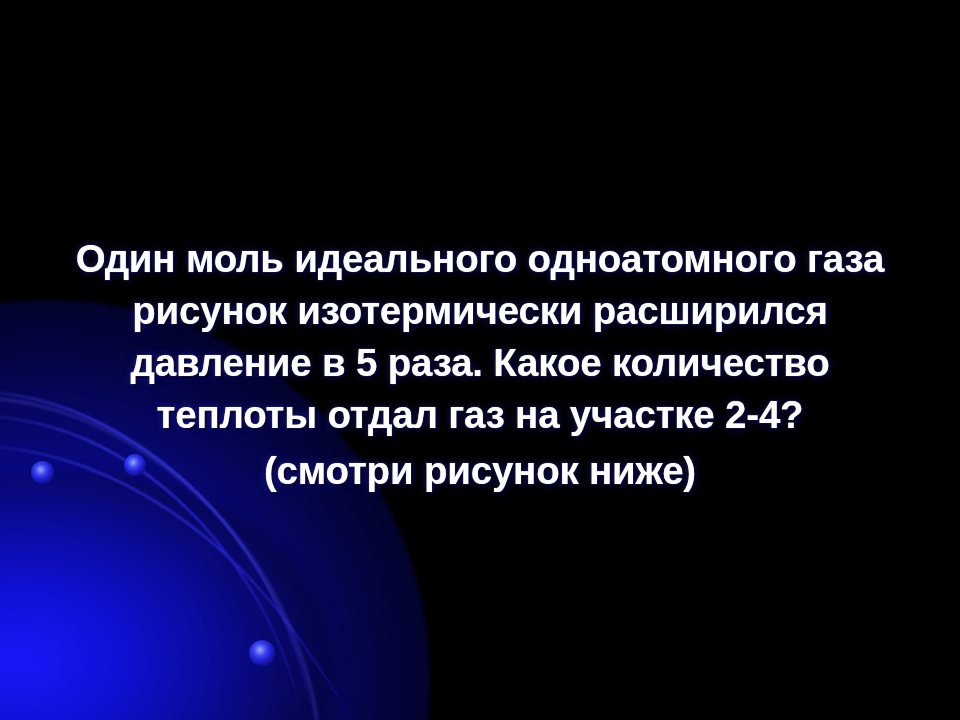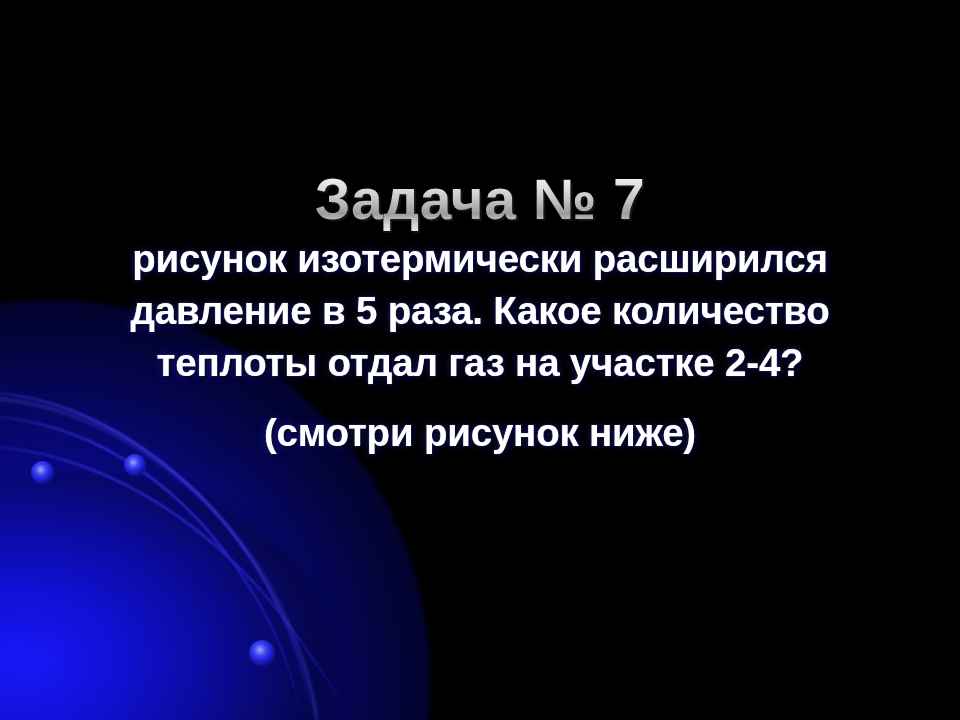--- a/index.html
+++ b/index.html
@@ -120,21 +120,21 @@
     font-size: 38.5px;
     font-weight: bold;
     line-height: 52px;
     letter-spacing: -0.2px;
     text-shadow:
        0 0 1px rgba(255,255,255,.65),
        2px 2px 2px rgba(0,0,40,.95),
        0 0 9px rgba(40,40,200,.55);
   }
   .body-line { display: block; white-space: nowrap; }
-  .body-line.last { margin-top: 18px; }
+  .body-line.last { margin-top: 4px; }
 
   .sub {
     font-size: 0.62em;
     vertical-align: sub;
     line-height: 0;
     font-weight: bold;
   }
 </style>
 </head>
 <body>
@@ -168,24 +168,24 @@
       </g>
     </svg>
 
     <div class="dot dot-a"></div>
     <div class="dot dot-b"></div>
     <div class="dot dot-c"></div>
   </div>
 
   <div class="content">
 
-    <h1 class="slide-title">Задача № 7</h1>
 
     <div class="body-block">
 
+      <span class="body-line">Один моль идеального одноатомного газа</span>
 
       <span class="body-line">рисунок изотермически расширился</span>
 
 
       <span class="body-line">давление в 5 раза. Какое количество</span>
 
       <span class="body-line">теплоты отдал газ на участке 2-4?</span>
 
       <span class="body-line last">(смотри рисунок ниже)</span>
 

